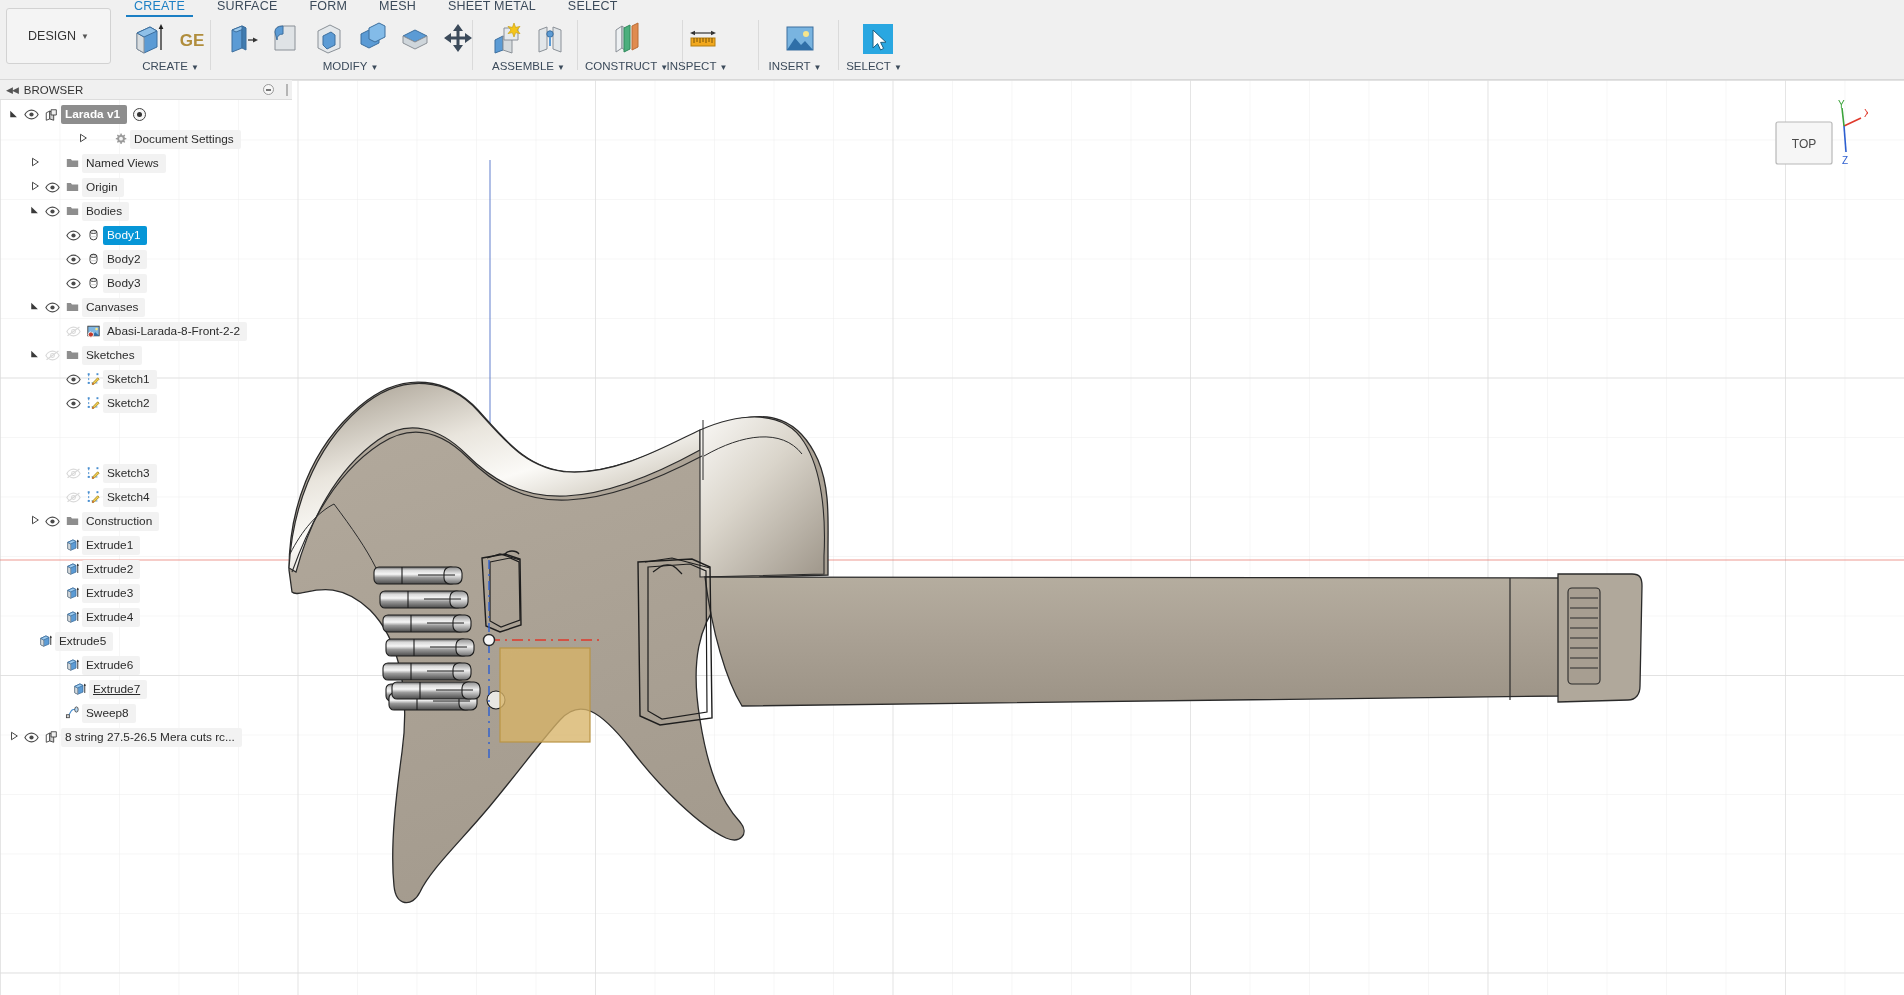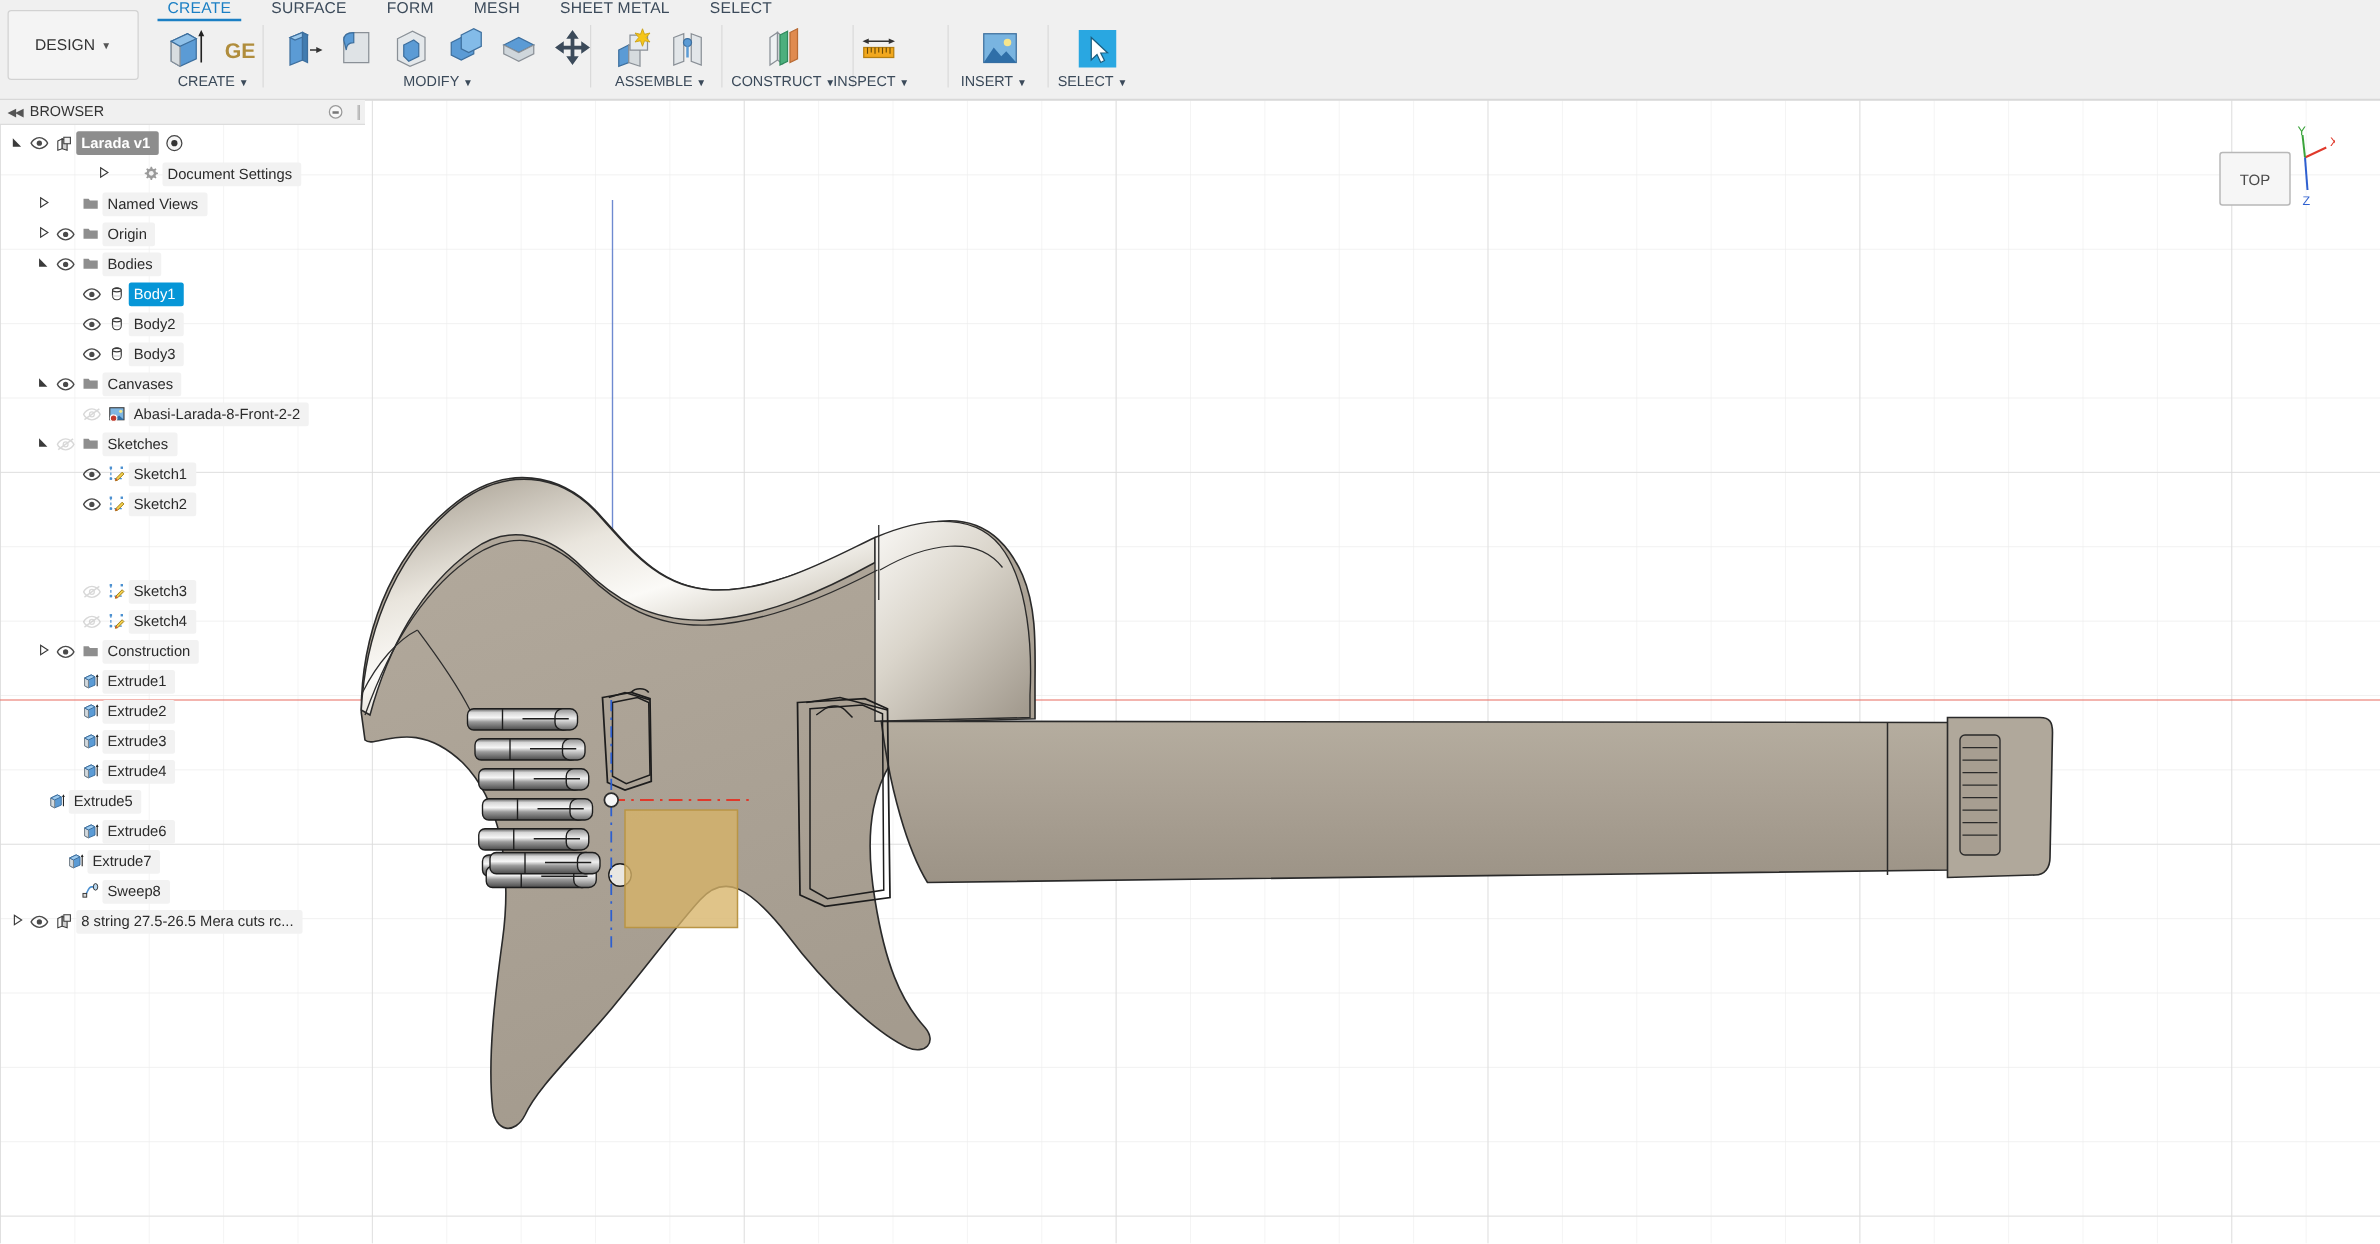--- a/index.html
+++ b/index.html
@@ -918,21 +918,21 @@
           <svg viewBox="0 0 16 16">
             <path d="M2.5 5 L8.5 2.2 L12 4 L12 11.5 L6 14 L2.5 12.2 Z" fill="#5b9bd5" stroke="#3d6f9e" stroke-width=".9"></path>
             <path d="M2.5 5 L6 6.8 L6 14 L2.5 12.2 Z" fill="#d5dbdf" stroke="#7a8187" stroke-width=".9"></path>
             <path d="M2.5 5 L8.5 2.2 L12 4 L6 6.8 Z" fill="#9ccaee" stroke="#3d6f9e" stroke-width=".9"></path>
             <line x1="14" y1="12.5" x2="14" y2="2.8" stroke="#222" stroke-width="1"></line>
             <path d="M14 1.6 L12.7 4.2 L15.3 4.2 Z" fill="#222"></path>
           </svg>
         </span>
         <span class="tlabel">Extrude6</span>
       </div>
-      <div class="trow" style="padding-left: 15px;">
+      <div class="trow" style="padding-left: 34px; text-decoration: underline;">
         <span class="twist"></span>
         <span class="eye"></span>
         <span class="tico">
           <svg viewBox="0 0 16 16">
             <path d="M2.5 5 L8.5 2.2 L12 4 L12 11.5 L6 14 L2.5 12.2 Z" fill="#5b9bd5" stroke="#3d6f9e" stroke-width=".9"></path>
             <path d="M2.5 5 L6 6.8 L6 14 L2.5 12.2 Z" fill="#d5dbdf" stroke="#7a8187" stroke-width=".9"></path>
             <path d="M2.5 5 L8.5 2.2 L12 4 L6 6.8 Z" fill="#9ccaee" stroke="#3d6f9e" stroke-width=".9"></path>
             <line x1="14" y1="12.5" x2="14" y2="2.8" stroke="#222" stroke-width="1"></line>
             <path d="M14 1.6 L12.7 4.2 L15.3 4.2 Z" fill="#222"></path>
           </svg>

